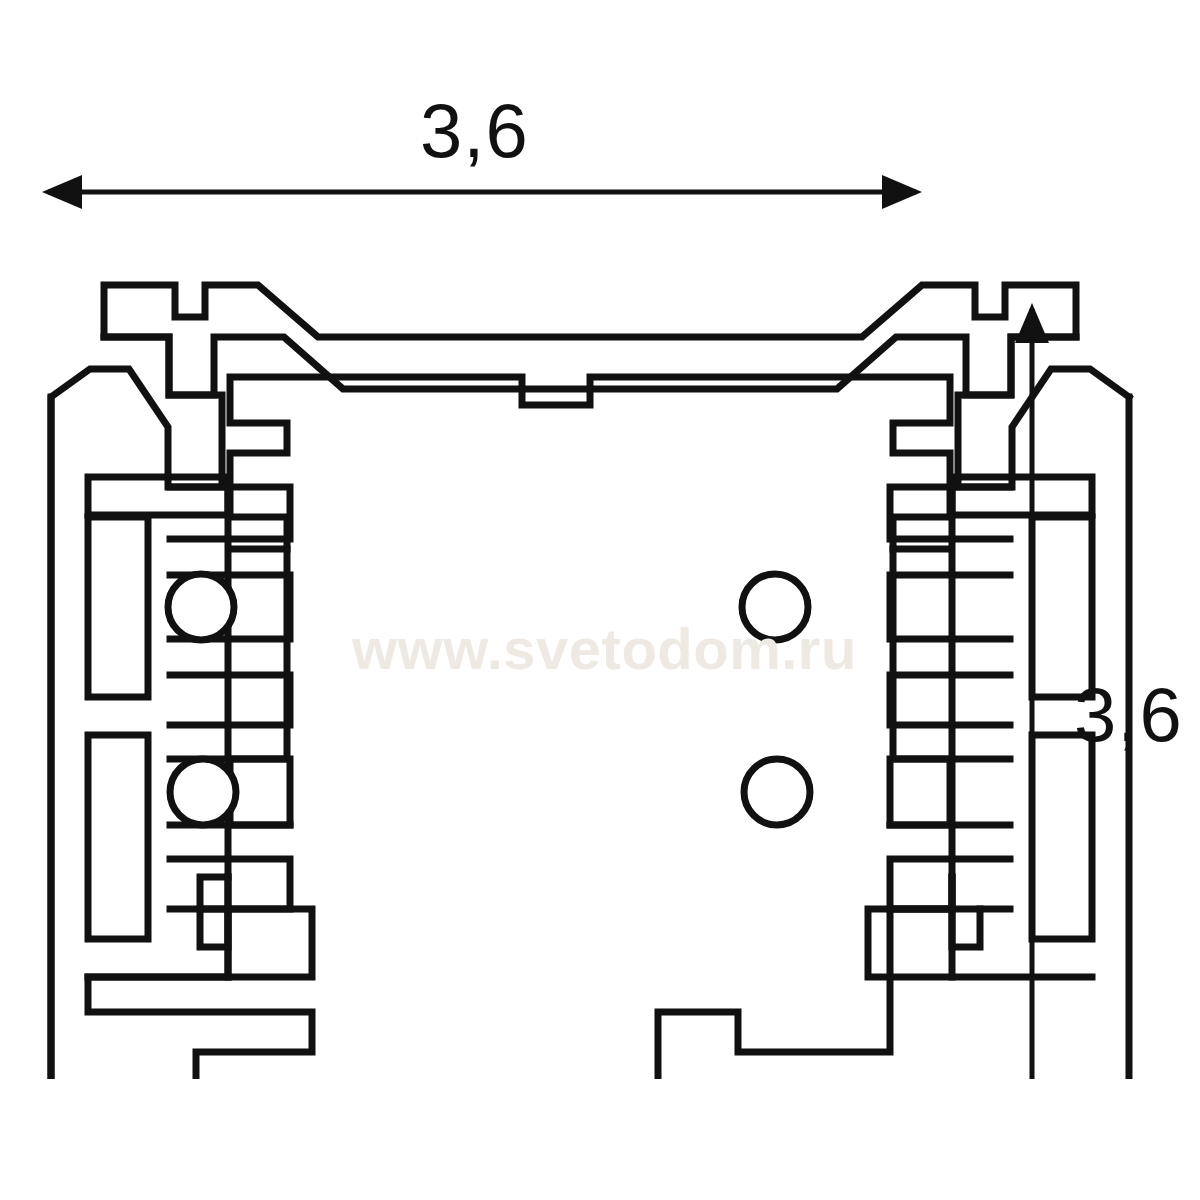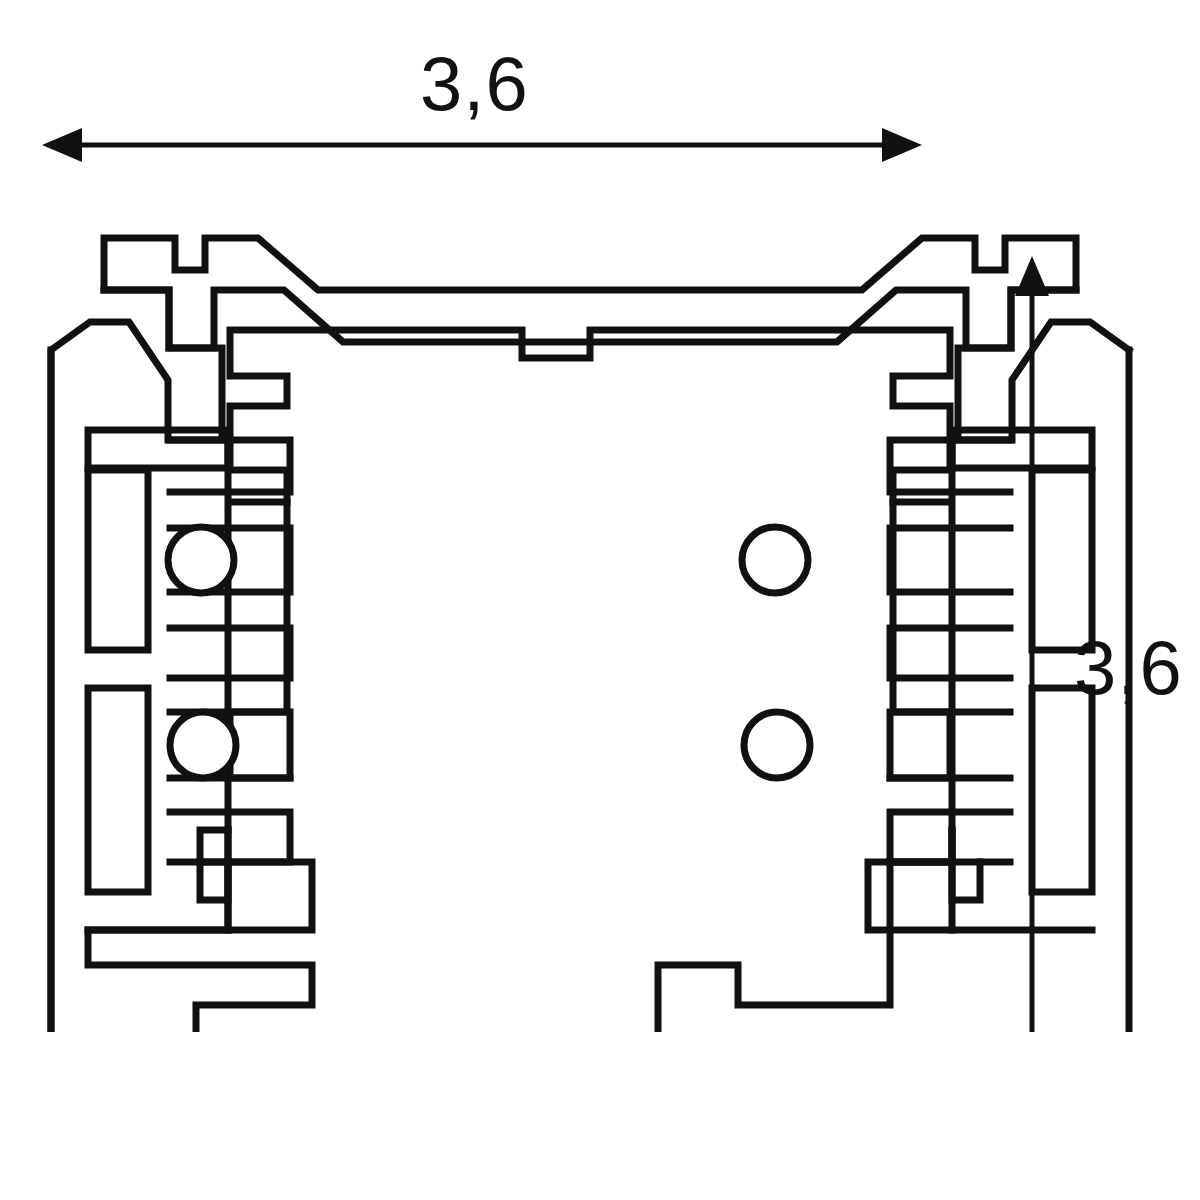--- a/index.html
+++ b/index.html
@@ -9,20 +9,21 @@
   }
   body {
     font-family: "Liberation Sans", sans-serif;
   }
   #stage {
     position: relative;
     width: 1200px;
     height: 1032px;
     background: #ffffff;
     overflow: hidden;
+    margin-top: 47px;
   }
   #drawing {
     position: absolute;
     left: 0;
     top: 0;
     width: 1200px;
     height: 1200px;
   }
   .dim-text {
     position: absolute;
@@ -373,14 +374,15 @@
       <circle cx="775" cy="560" r="33"></circle>
       <circle cx="777" cy="745" r="33"></circle>
     </g>
 
   </svg>
 
   <div class="dim-text" id="dim-top-label">3,6</div>
 
   <div class="dim-text" id="dim-right-label">3,6</div>
 
+  <div id="watermark">www.svetodom.ru</div>
 
 </div>
 
 </body></html>

